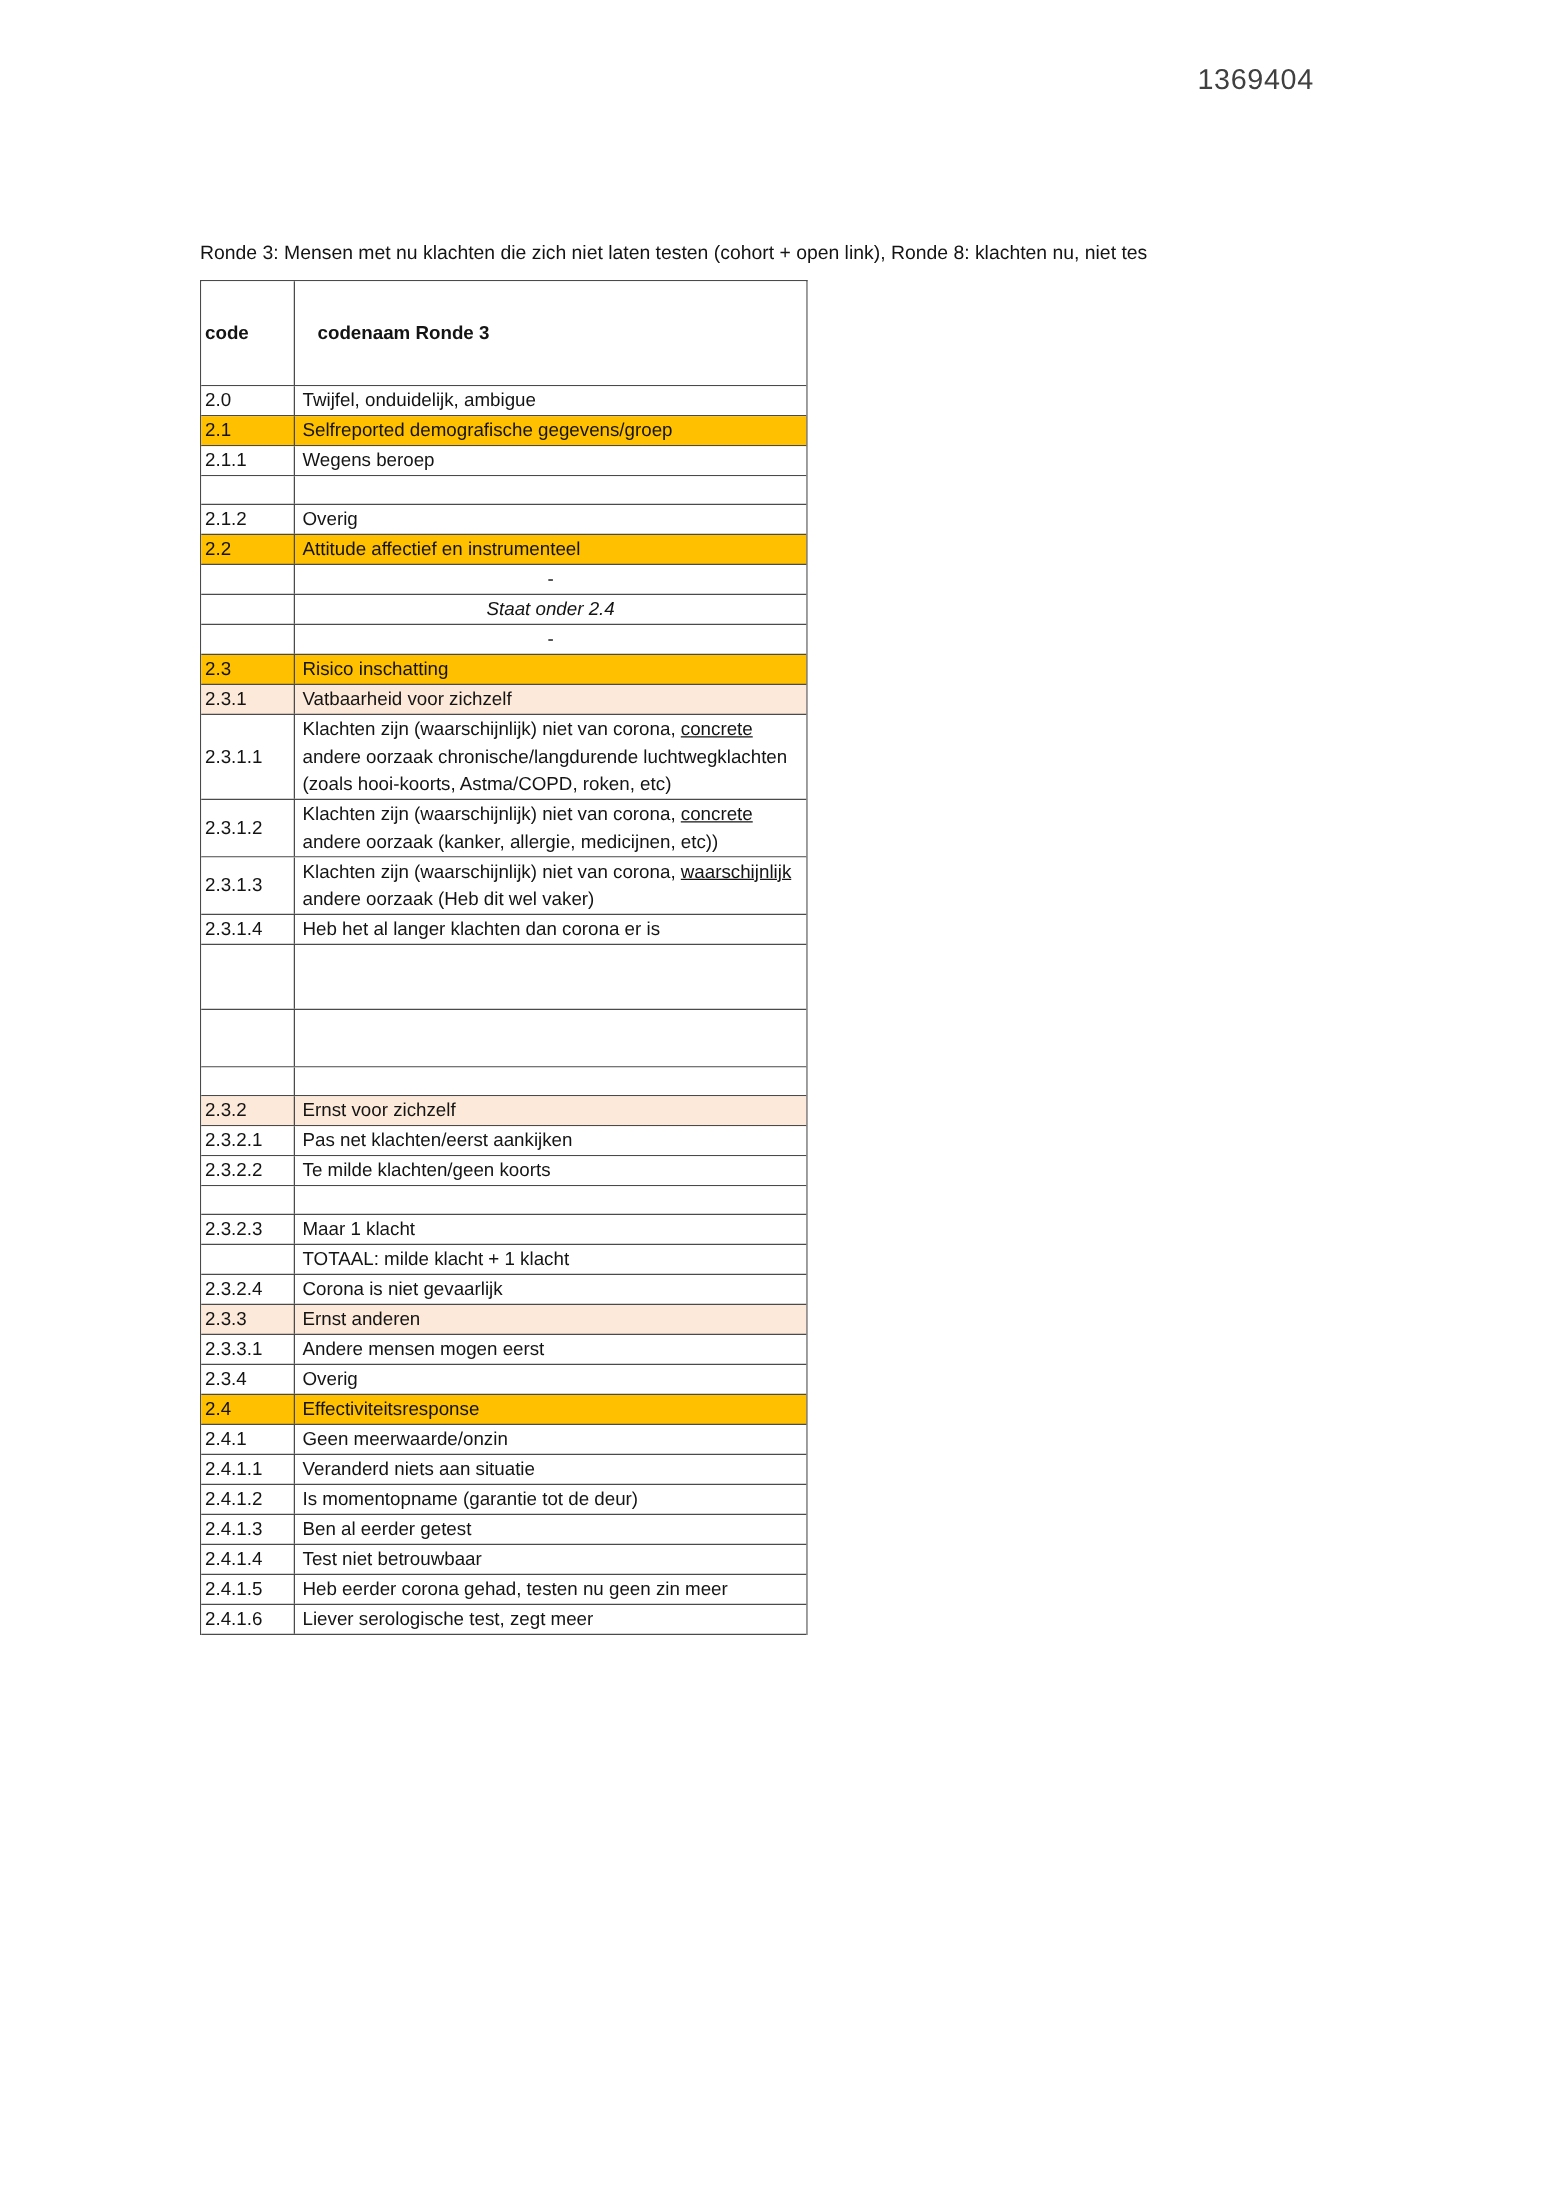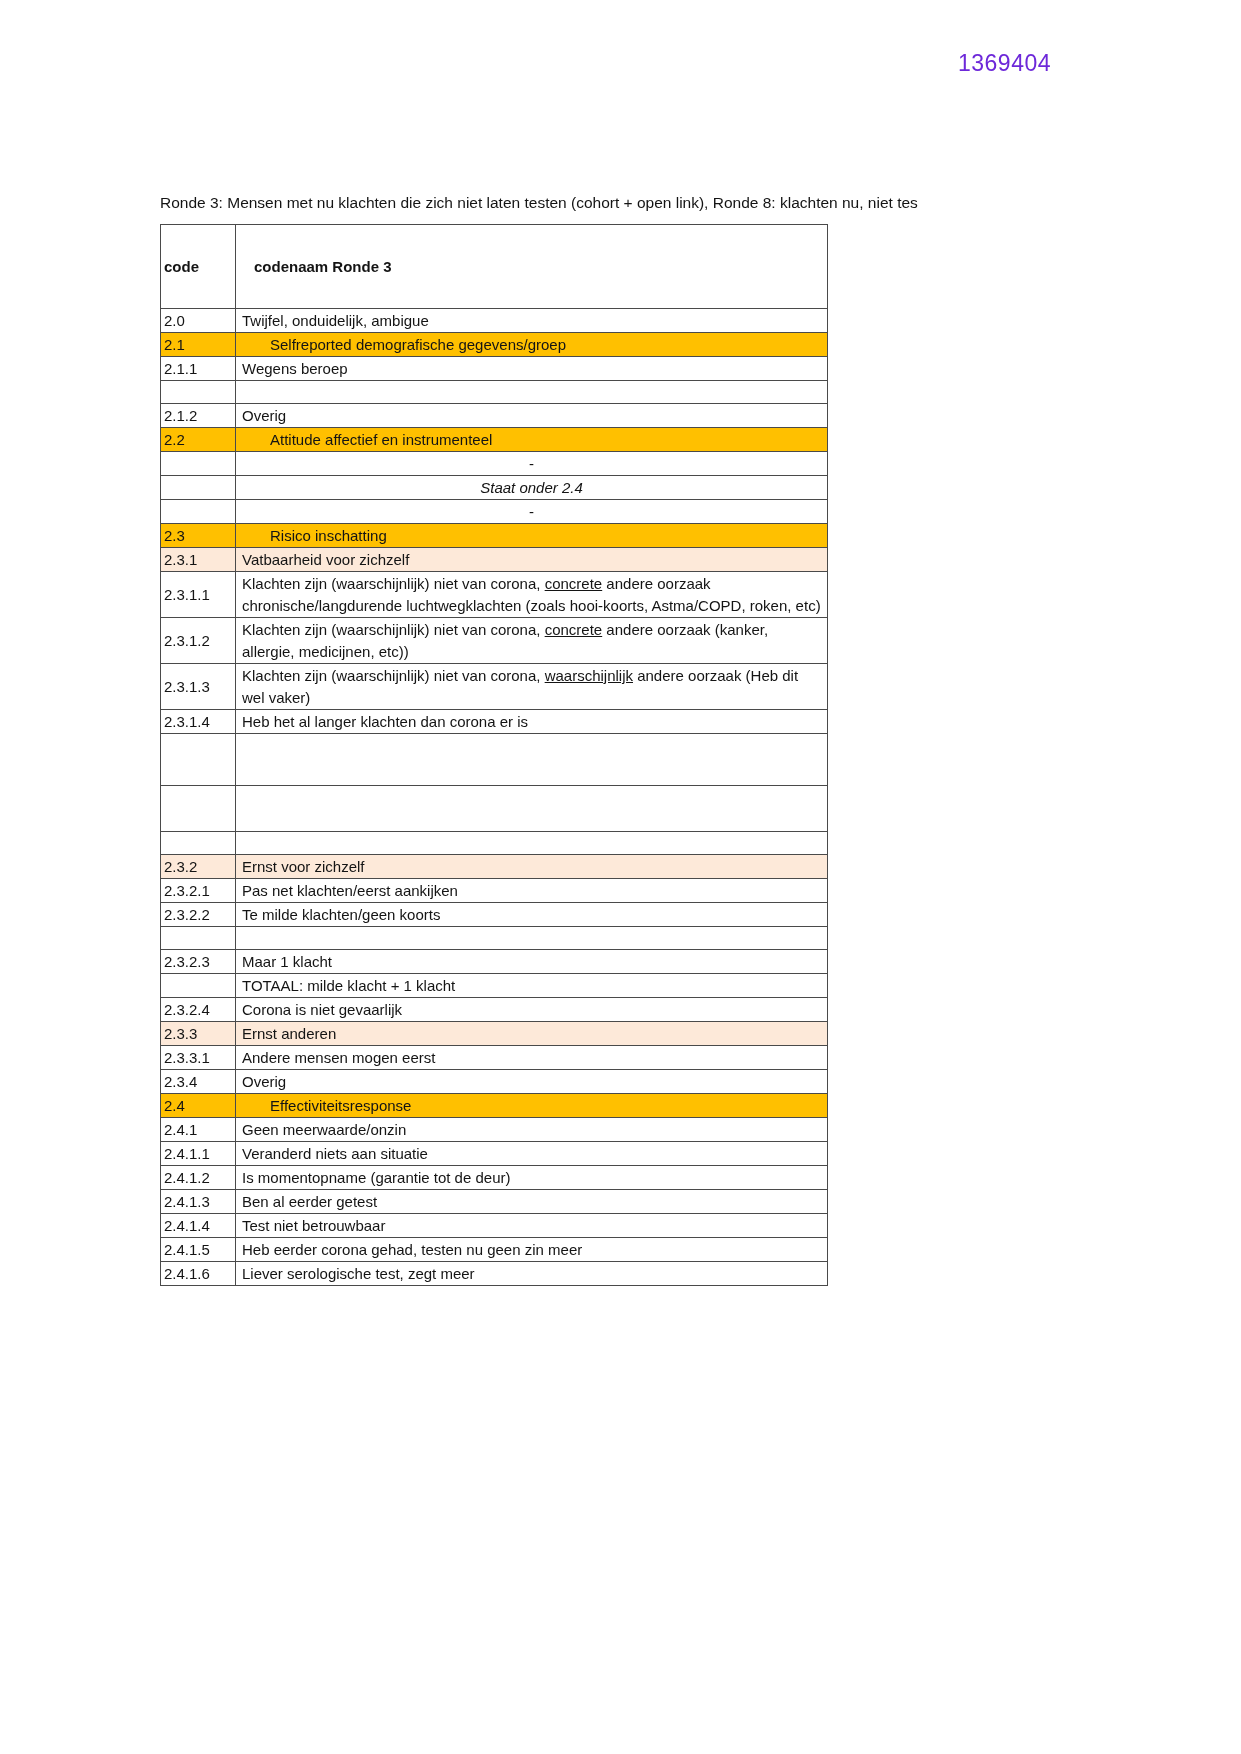--- a/index.html
+++ b/index.html
@@ -13,49 +13,49 @@
     color: #141414;
     margin: 0 auto;
     overflow: hidden;
   }
   .page-number {
     position: absolute;
     top: 50px;
     left: 958px;
     font-size: 23px;
     letter-spacing: 0.5px;
-    color: #6d28d9;
+    color: #404040;
   }
   .doc-title {
     position: absolute;
     top: 194px;
     left: 160px;
     width: 1040px;
     font-size: 15.5px;
     white-space: nowrap;
     overflow: hidden;
   }
   .doc-title .bold { font-weight: normal; }
   .codes-table {
     position: absolute;
     top: 224px;
     left: 160px;
-    width: 668px;
+    width: 486px;
     border-top: 1px solid #4a4a4a;
     border-left: 1px solid #4a4a4a;
     border-right: 1px solid #4a4a4a;
     font-size: 15px;
   }
   .row {
     display: flex;
     border-bottom: 1px solid #4a4a4a;
     min-height: 23px;
     background: #fff;
   }
-  .row.section { background: var(--section, #FFC000); gap: 28px; }
+  .row.section { background: var(--section, #FFC000); }
   .row.subsection { background: var(--subsection, #FDE9D9); }
   .cell { line-height: 22px; }
   .code-cell {
     flex: 0 0 75px;
     width: 75px;
     border-right: 1px solid #4a4a4a;
     padding: 0 3px;
     display: flex;
     align-items: center;
   }

